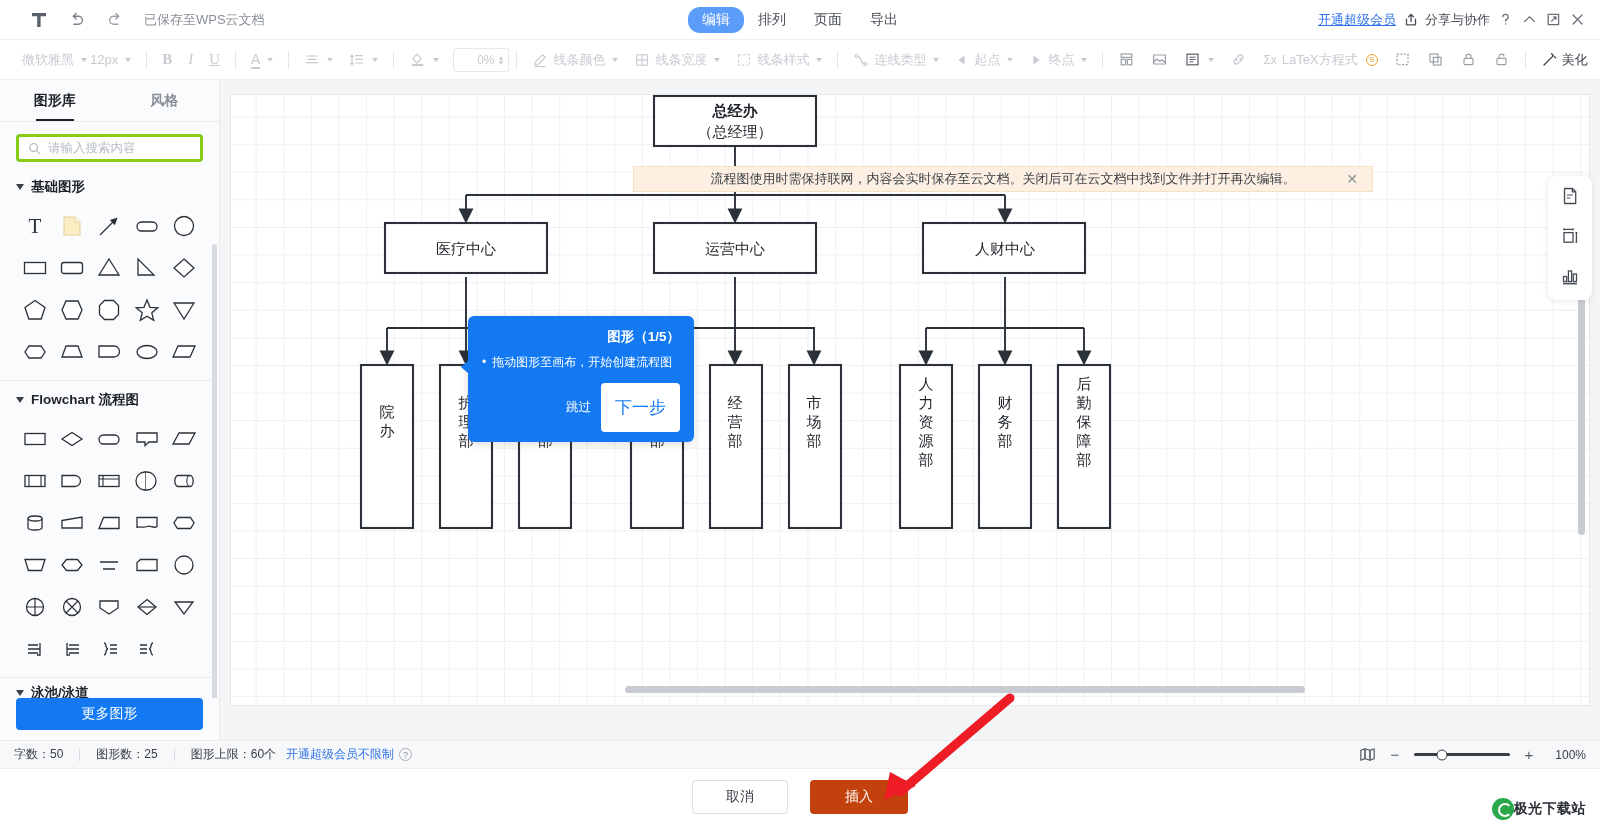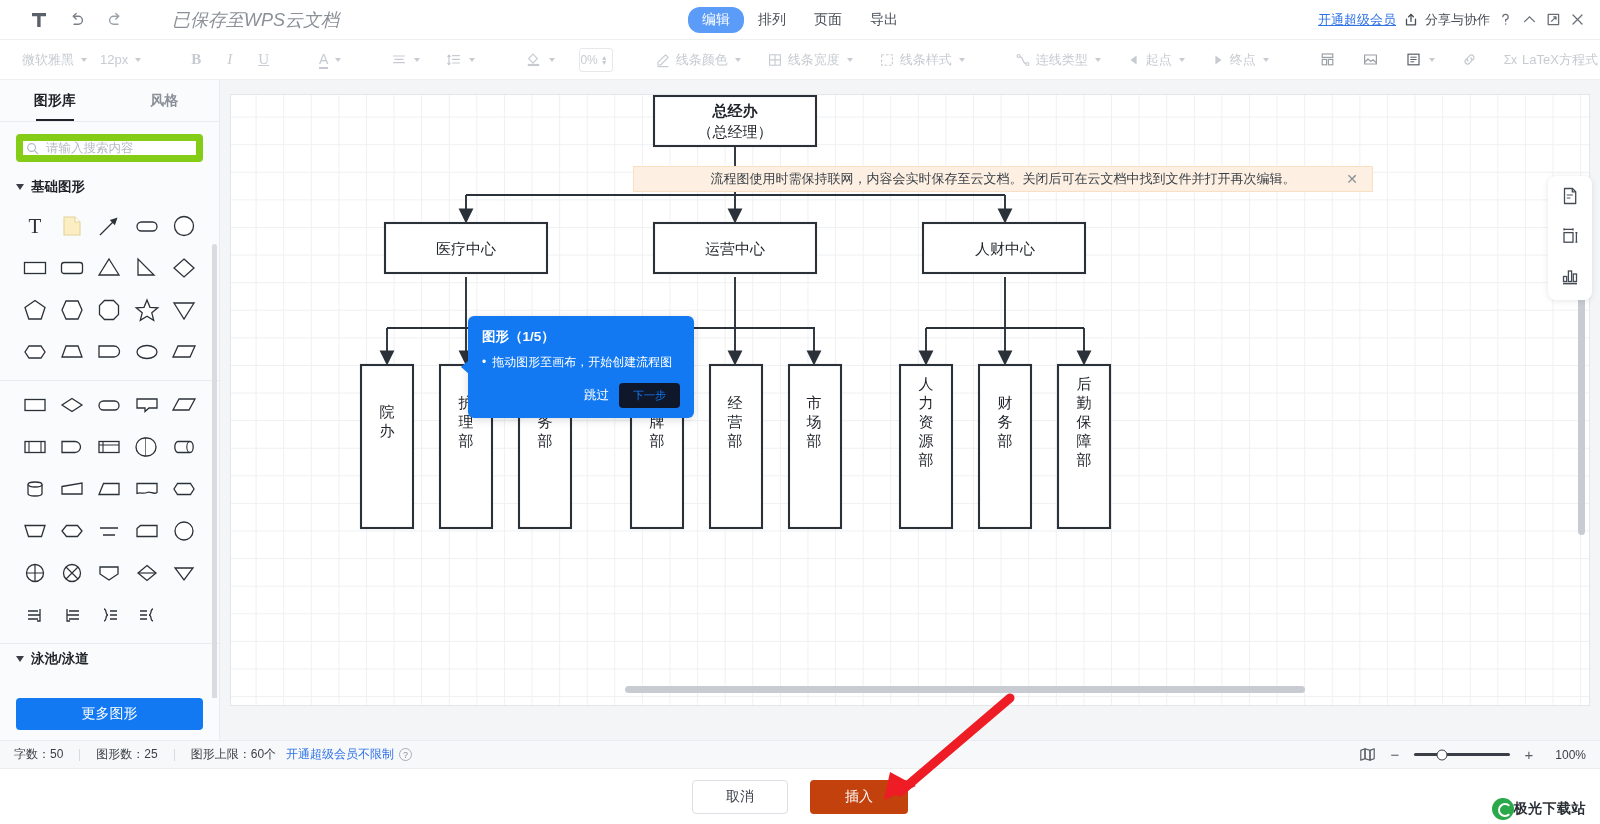--- a/index.html
+++ b/index.html
@@ -12,42 +12,42 @@
 
   
   .titlebar {
     height: 40px; display: flex; align-items: center;
     background: #fff; border-bottom: 1px solid #eeeeee;
     position: relative; flex: 0 0 40px;
   }
   .tb-left { display: flex; align-items: center; gap: 20px; padding-left: 30px; }
   .ic { color: #7a7f87; display: inline-flex; align-items: center; justify-content: center; }
   .ic svg { display: block; }
-  .saved-label { font-size: 18px; color: #8a8f98; margin-left: 28px; white-space: nowrap; font-style: italic; }
+  .saved-label { font-size: 13px; color: #8a8f98; margin-left: 0; white-space: nowrap; }
 
   .tb-center {
     position: absolute; left: 50%; transform: translateX(-50%);
     display: flex; align-items: center; 
   }
   .mode-tab {
     font-size: 14px; color: #4a4f57; padding: 4px 14px; border-radius: 12px; white-space: nowrap;
   }
   .mode-tab.active { background: #5b9cf8; color: #fff; }
 
   .tb-right {
     margin-left: auto; display: flex; align-items: center; gap: 7px; padding-right: 14px;
   }
   .vip-link { font-size: 13px; color: #2f72e8; text-decoration: underline; white-space: nowrap; }
   .share { display: flex; align-items: center; gap: 6px; font-size: 13px; color: #4a4f57; white-space: nowrap; }
 
   
   .toolbar {
     height: 40px; display: flex; align-items: center;
     border-bottom: 1px solid #eeeeee; background: #fff;
-    color: #c7cbd1; font-size: 13px; flex: 0 0 40px; padding-left: 14px; gap: 10px;
+    color: #c7cbd1; font-size: 13px; flex: 0 0 40px; padding-left: 14px; gap: 0;
     position: relative;
   }
   .tool { display: flex; align-items: center; gap: 5px; padding: 4px 8px; white-space: nowrap; color: #c7cbd1; }
   .tool .lbl { font-size: 13px; }
   .caret { width: 0; height: 0; border-left: 3.5px solid transparent; border-right: 3.5px solid transparent; border-top: 4px solid #c7cbd1; display: inline-block; margin-left: 2px;}
   .sep { width: 1px; height: 18px; background: #e6e8eb; margin: 0 7px; }
   .fontbox { width: 68px; }
   .pctbox {
     width: 56px; height: 24px; border: 1px solid #e6e8eb; border-radius: 3px;
     display: flex; align-items: center; justify-content: flex-end;
@@ -55,42 +55,42 @@
   }
   .spin { display: flex; flex-direction: column; margin-left: 3px; line-height: 5px; font-size: 7px; }
   .badge-s {
     width: 12px; height: 12px; border-radius: 50%; border: 1px solid #f0a030;
     color: #f0a030; font-size: 8px; display: inline-flex; align-items: center;
     justify-content: center; margin-left: 3px;
   }
   .tool-beauty { color: #3a3f47; display: flex; align-items: center; gap: 4px; }
 
   
-  .body { flex: 1; display: flex; min-height: 0; position: relative; }
+  .body { flex: 1; display: flex; min-height: 0; position: relative; text-align: right; }
 
   
   .sidebar {
     width: 220px; flex: 0 0 220px; background: #fafbfc;
     border-right: 1px solid #e9ebee; display: flex; flex-direction: column;
     position: relative;
   }
   .side-tabs { display: flex; height: 42px; border-bottom: 1px solid #e9ebee; }
   .side-tab {
     flex: 1; display: flex; align-items: center; justify-content: center;
     font-size: 14px; color: #8a8f98; position: relative; font-weight: bold;
   }
   .side-tab.active { color: #1f2329; font-weight: bold; }
   .side-tab.active::after {
     content: ""; position: absolute; bottom: 0; left: 50%; transform: translateX(-50%);
     width: 38px; height: 2.5px; background: #1f2329;
   }
   .search-wrap { padding: 12px 16px 6px 16px; }
   .search-box {
-    height: 28px; border: 7px solid #84cc16; border-radius: 4px; background: #fff;
-    display: flex; align-items: center; gap: 7px; padding: 0 3px;
+    height: 28px; border: 3px solid #84cc16; border-radius: 4px; background: #fff;
+    display: flex; align-items: center; gap: 7px; padding: 0 9px;
   }
   .search-box .ph { font-size: 12.5px; color: #b6bbc2; }
   .side-scroll { flex: 1; overflow: hidden; position: relative; padding-bottom: 4px; }
   .grp-title {
     display: flex; align-items: center; gap: 7px; font-size: 13.5px;
     color: #1f2329; font-weight: bold; padding: 10px 0 6px 16px;
   }
   .tri { width: 0; height: 0; border-left: 4.5px solid transparent; border-right: 4.5px solid transparent; border-top: 6px solid #3a3f47; }
   .shape-grid {
     display: grid; grid-template-columns: repeat(5, 1fr);
@@ -142,22 +142,22 @@
   .tip::before {
     content: ""; position: absolute; left: -7px; top: 44px;
     border-top: 7px solid transparent; border-bottom: 7px solid transparent;
     border-right: 8px solid #1279f2;
   }
   .tip-title { font-size: 13.5px; font-weight: bold; margin-bottom: 8px; }
   .tip-bullet { font-size: 12px; display: flex; gap: 6px; line-height: 1.4; }
   .tip-actions { display: flex; align-items: center; justify-content: flex-end; gap: 10px; margin-top: 12px; }
   .tip-skip { font-size: 12.5px; color: #fff; padding-left: 20px; }
   .tip-next {
-    background: #0f172a; color: #1279f2; font-size: 11px; border-radius: 4px;
-    padding: 5px 14px;
+    background: #ffffff; color: #1279f2; font-size: 17px; border-radius: 4px;
+    padding: 13px 14px;
   }
 
   
   .right-dock {
     position: absolute; right: 8px; top: 96px; width: 44px;
     background: #fff; border-radius: 8px; box-shadow: 0 1px 6px rgba(0,0,0,.1);
     display: flex; flex-direction: column; align-items: center;
     padding: 10px 0; gap: 16px; z-index: 15;
   }
   .dock-ic { color: #454b54; }
@@ -627,20 +627,24 @@
             </div>
           <div class="shape-cell">
               <svg width="30" height="30" viewBox="0 0 30 30">
                 <path d="M9 9h17l-5 11H4z" fill="#fff" stroke="#2b3138" stroke-width="1.3"></path>
               </svg>
             </div>
         </div>
 
         <div class="divider-h"></div>
 
+        <div class="grp-title">
+          <i class="tri"></i>
+          <span>Flowchart 流程图</span>
+        </div>
         <div class="shape-grid">
           <div class="shape-cell">
               <svg width="30" height="30" viewBox="0 0 30 30">
                 <rect x="5" y="9.5" width="20" height="11" fill="#fff" stroke="#2b3138" stroke-width="1.3"></rect>
               </svg>
             </div>
           <div class="shape-cell">
               <svg width="30" height="30" viewBox="0 0 30 30">
                 <path d="M15 8.5 25 15 15 21.5 5 15z" fill="#fff" stroke="#2b3138" stroke-width="1.3"></path>
               </svg>

